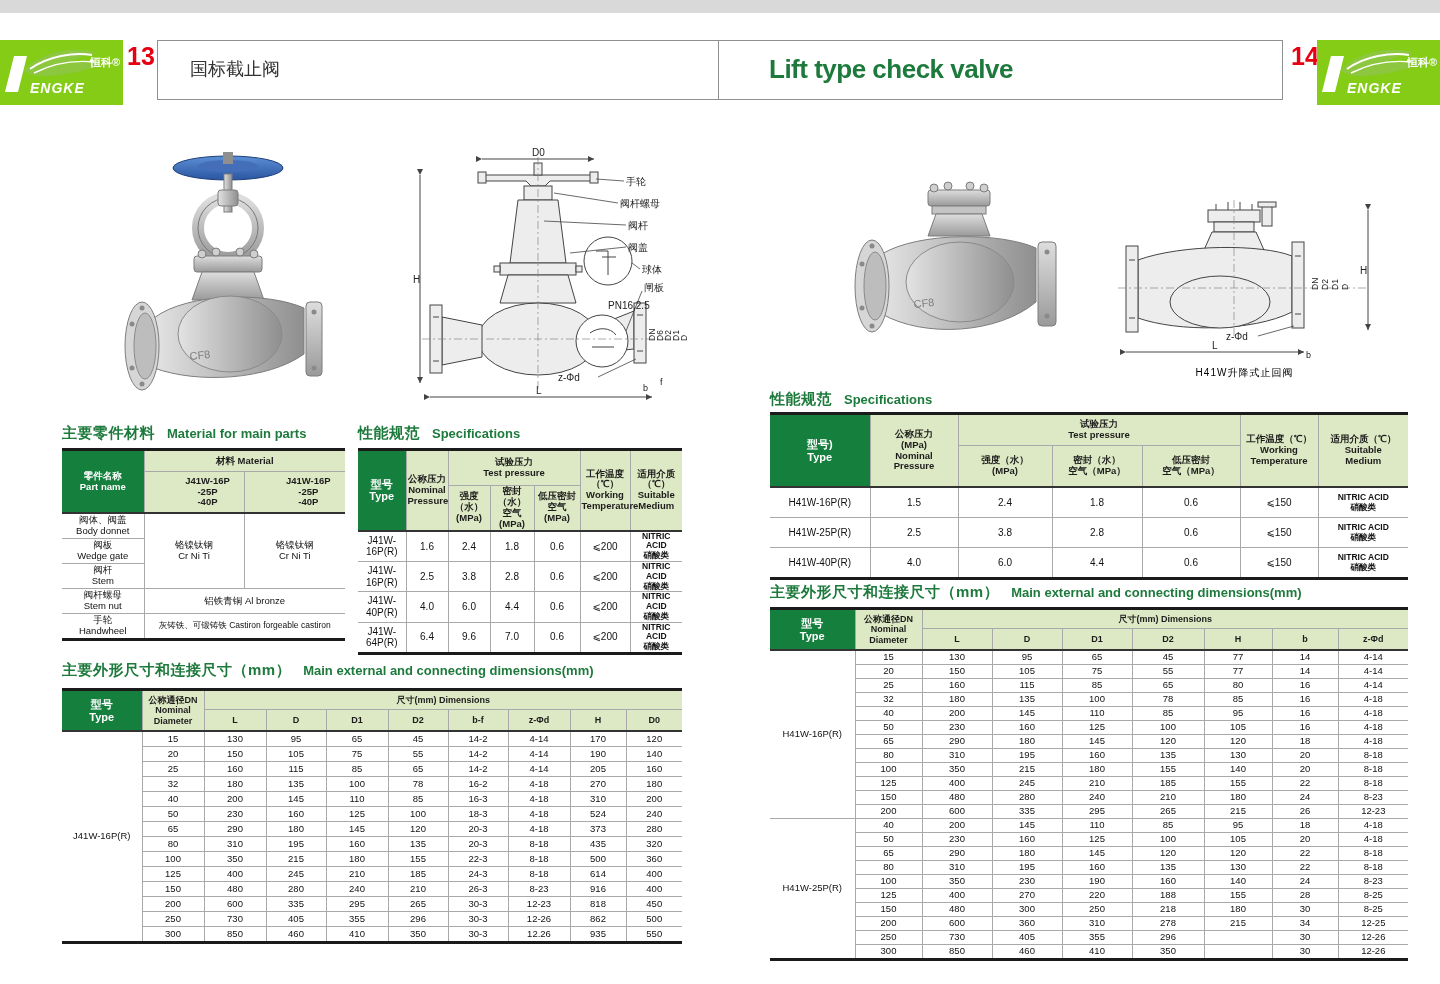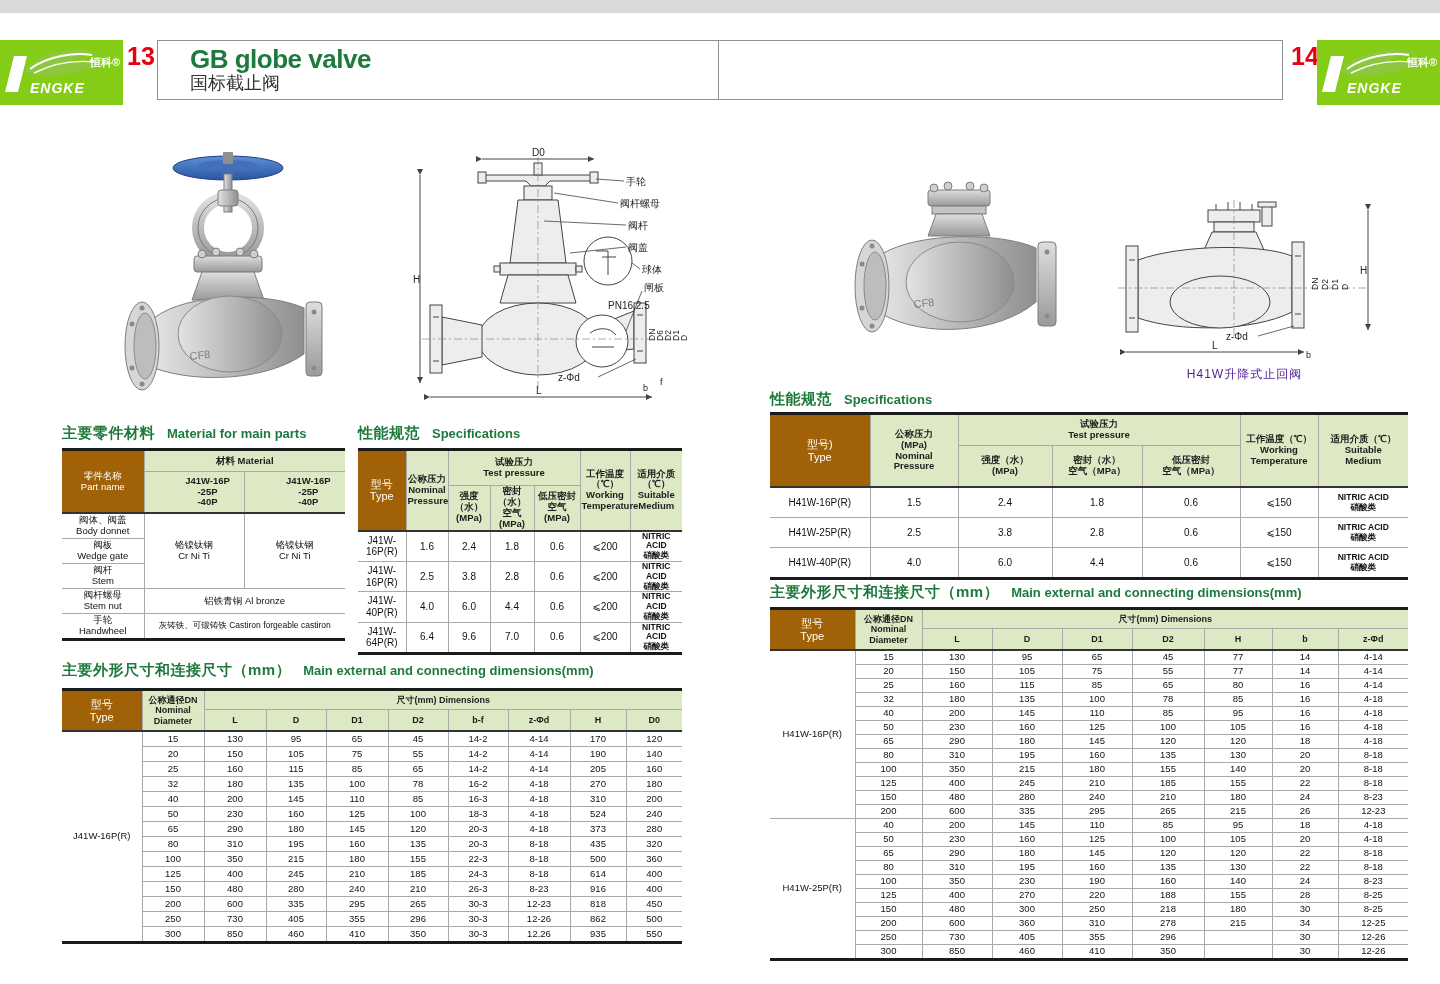--- a/index.html
+++ b/index.html
@@ -22,35 +22,35 @@
   .sec-title .en{font-size:13px;margin-left:12px;}
   
   table.tbl{border-collapse:collapse;table-layout:fixed;border-top:3px solid #1b1b1b;
             border-bottom:3px solid #1b1b1b;background:#fff;}
   .tbl th,.tbl td{border:1px solid #a9a9a9;padding:0 1px;text-align:center;vertical-align:middle;
             white-space:pre-line;line-height:1.15;font-weight:normal;}
   .tbl tr>*:first-child{border-left:none;}
   .tbl tr>*:last-child{border-right:none;}
   .tbl thead{border-bottom:2px solid #333;}
   .tbl thead th{background:#dde8c4;color:#1c1c1c;font-size:9.5px;font-weight:bold;}
-  .tbl .dark{background:#a16207;color:#fff;font-weight:normal;font-size:11px;}
+  .tbl .dark{background:#15803d;color:#fff;font-weight:bold;font-size:11px;}
   .tbl tbody td{font-size:10px;color:#111;}
   .group-start td{border-top:1.5px solid #555;}
   
   .mat  tbody td{height:24px;font-size:9.5px;}
   .mat  .hd2 th{height:40px;padding-left:28px;}
   .spec-l tbody td{height:29px;}
   .spec-r tbody td{height:29px;}
   .spec-l tbody td:last-child,.spec-r tbody td:last-child{font-size:8.5px;font-weight:bold;}
   .dim-l tbody td{height:14px;font-size:9.5px;}
   .dim-r tbody td{height:13px;font-size:9.5px;}
   .dim-l thead th,.dim-r thead th{font-size:9px;}
   .dim-l tbody td:first-child,.dim-r tbody td:first-child{font-size:9.5px;}
   
-  .drw-caption{font-size:12px;color:#4c1d95;letter-spacing:1px;}
+  .drw-caption{font-size:10px;color:#000000;letter-spacing:1px;}
   svg text{font-family:"Liberation Sans",sans-serif;}
 </style>
 </head>
 <body>
 
 <div id="page">
   <div class="abs" id="topstrip"></div>
 
   <div class="abs logo-box" style="left:0;">
     <svg width="123" height="65" viewBox="0 0 123 65">
@@ -58,24 +58,24 @@
       <path d="M24 30 C42 10,78 6,97 13 C84 15,74 19,64 25 C80 20,93 21,102 25 C84 31,56 37,40 36 C31 35,26 33,24 30 Z" fill="#8dc63f"></path>
       <path d="M30 29 C48 16,74 12,92 15" stroke="#ffffff" stroke-width="2" fill="none"></path>
       <path d="M34 33 C52 24,74 20,94 22" stroke="#ffffff" stroke-width="1.4" fill="none"></path>
       <text x="90" y="26" font-size="11" fill="#ffffff" font-weight="bold">恒科®</text>
       <text x="30" y="53" font-size="14" fill="#ffffff" font-weight="bold" font-style="italic" letter-spacing="1">ENGKE</text>
     </svg>
   </div>
   <div class="abs pagenum" style="left:127px;">13</div>
 
   <div class="abs title-box" style="left:157px;width:562px;padding-left:32px;">
-    <div class="title-en">GB globe valve</div>
     <div class="title-zh">国标截止阀</div>
   </div>
   <div class="abs title-box" style="left:719px;width:564px;border-left:none;padding-left:50px;">
+    <div class="title-en">Lift type check valve</div>
   </div>
 
   <div class="abs pagenum" style="left:1291px;">14</div>
   <div class="abs logo-box" style="left:1317px;width:123px;">
     <svg width="123" height="65" viewBox="0 0 123 65">
       <path d="M14 16 L27 16 L18 52 L5 52 Z" fill="#ffffff"></path>
       <path d="M24 30 C42 10,78 6,97 13 C84 15,74 19,64 25 C80 20,93 21,102 25 C84 31,56 37,40 36 C31 35,26 33,24 30 Z" fill="#8dc63f"></path>
       <path d="M30 29 C48 16,74 12,92 15" stroke="#ffffff" stroke-width="2" fill="none"></path>
       <path d="M34 33 C52 24,74 20,94 22" stroke="#ffffff" stroke-width="1.4" fill="none"></path>
       <text x="90" y="26" font-size="11" fill="#ffffff" font-weight="bold">恒科®</text>

